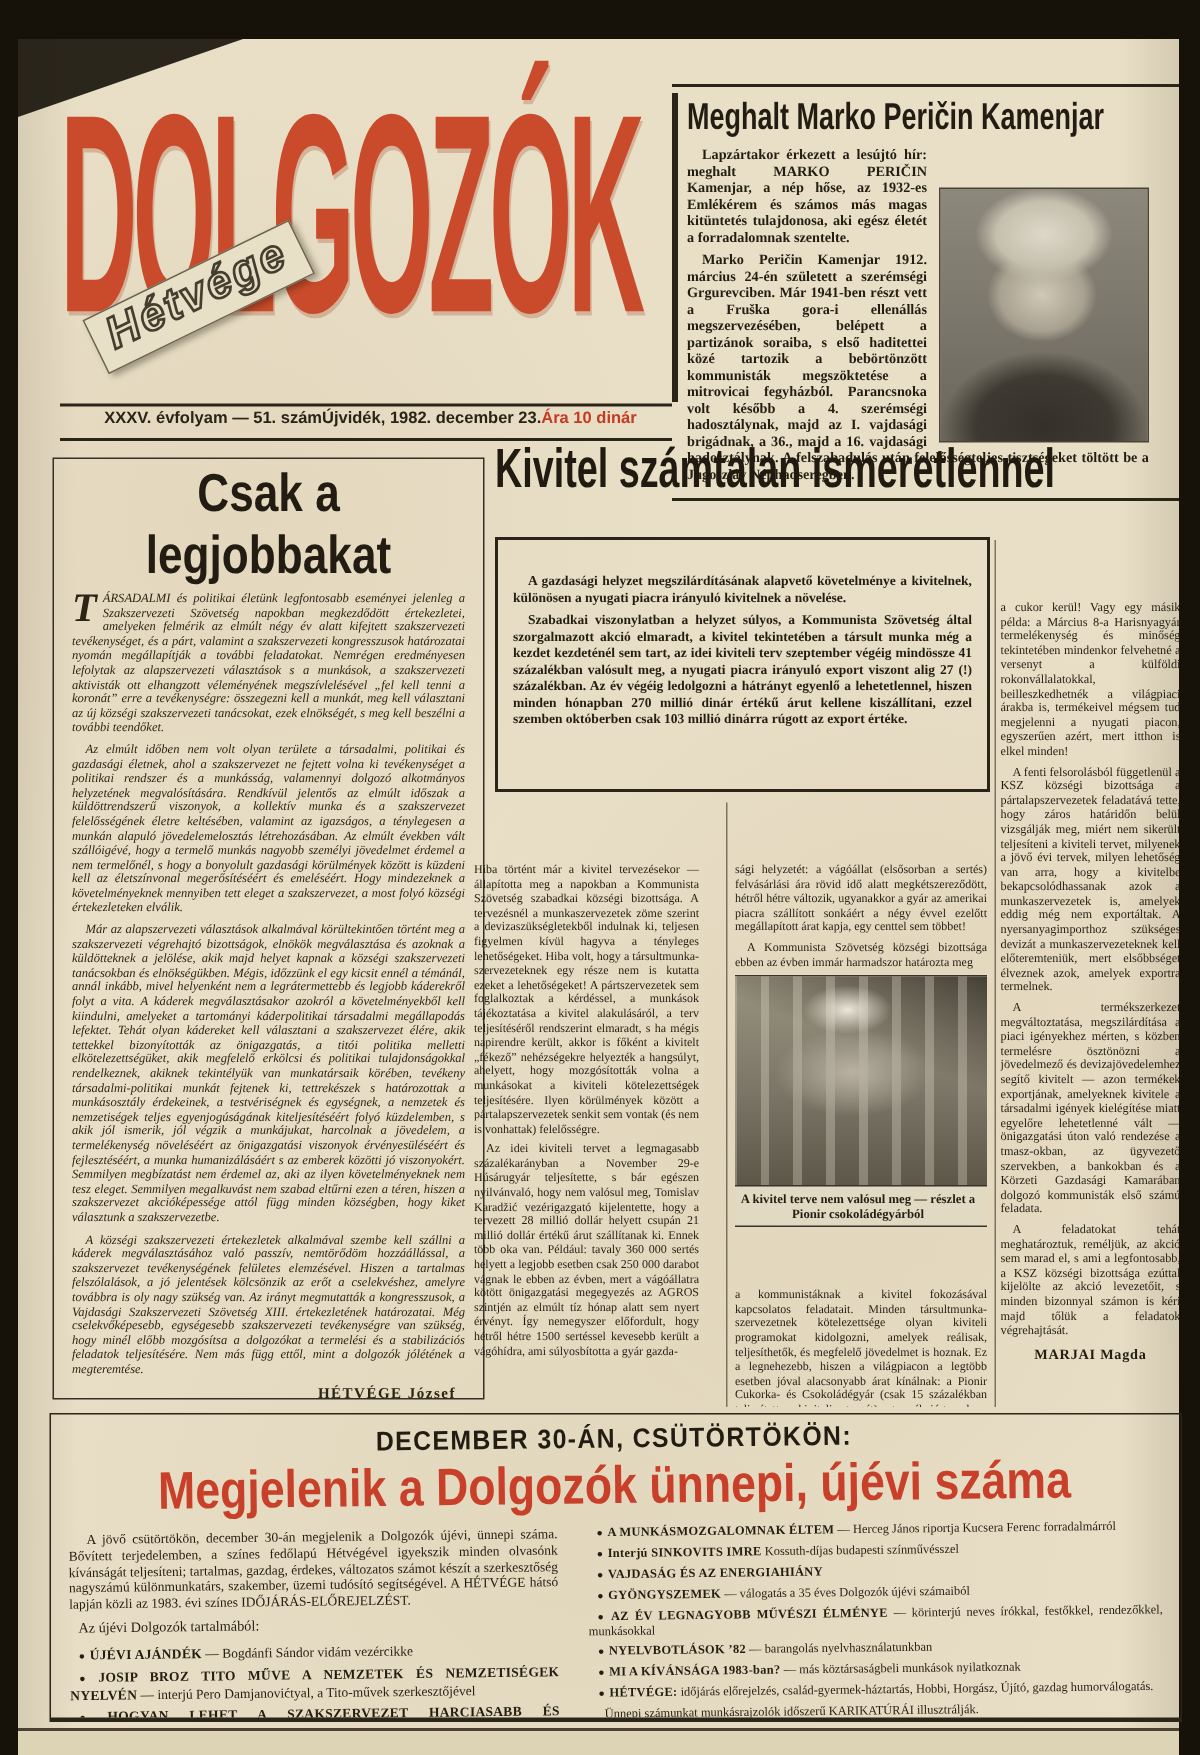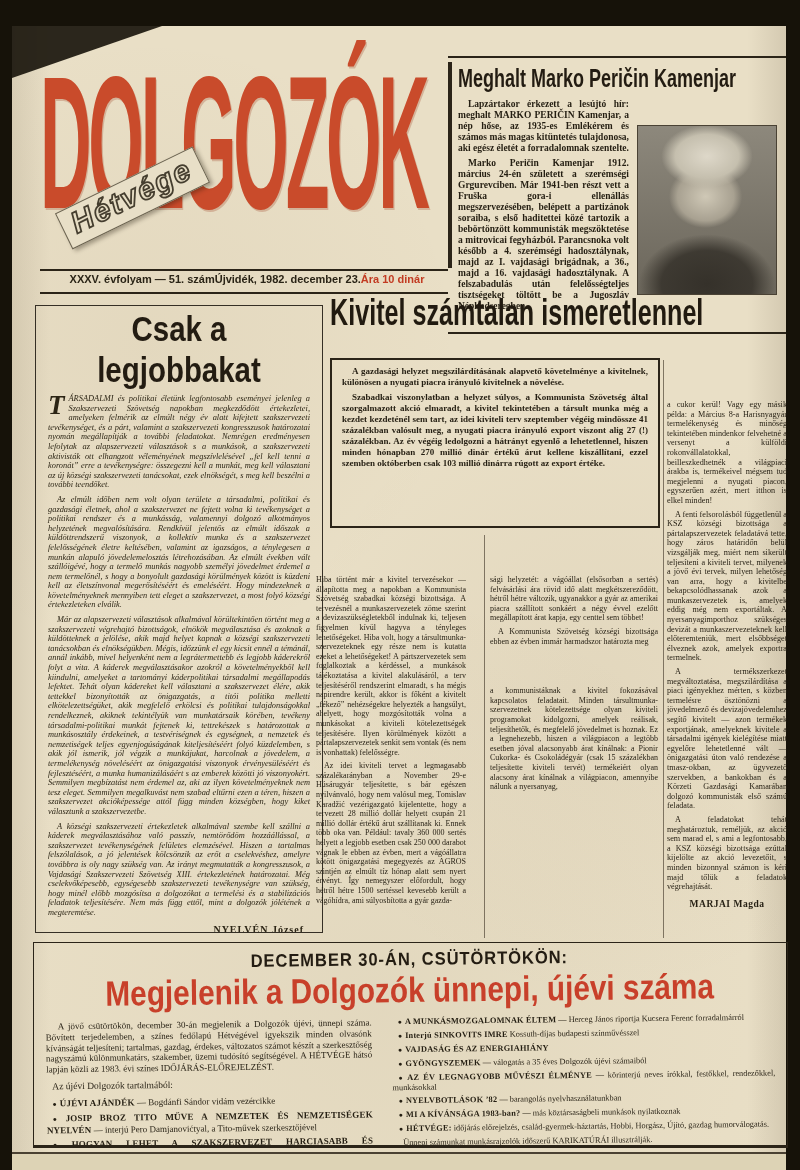--- a/index.html
+++ b/index.html
@@ -28,21 +28,21 @@
     font-family:"Liberation Sans","DejaVu Sans",sans-serif;font-weight:800;font-size:30px;font-style:italic;
     letter-spacing:2px;color:#e6ddc4;-webkit-text-stroke:1.8px #453e2f;}
   .vbar{position:absolute;left:436px;top:36px;width:4px;height:206px;background:#2b2418;}
   
   .rule{position:absolute;background:#2b2418;}
   .folio{position:absolute;left:34px;top:247px;width:402px;display:flex;justify-content:center;
     font-family:"Liberation Sans","DejaVu Sans",sans-serif;font-weight:700;font-size:11px;color:#2a2416;}
   .folio .price{color:#c23b22;}
   
   .obit{position:absolute;left:436px;top:30px;width:338px;height:278px;
-    border-top:2px solid #2b2418;border-bottom:2px solid #2b2418;padding:4px 9px 0 10px;overflow:hidden;}
+    border-top:2px solid #2b2418;border-bottom:2px solid #2b2418;padding:4px 20px 0 10px;overflow:hidden;}
   .obit h1{margin:2px 0 6px 0;font-family:"Liberation Sans","DejaVu Sans",sans-serif;font-weight:800;
     font-size:25px;white-space:nowrap;transform:scaleX(.72);transform-origin:left;color:#231c12;}
   .obit .body{font-size:9.5px;line-height:11px;font-weight:700;text-align:justify;color:#241e12;}
   .obit .body p{margin:0 0 4px 0;text-indent:10px;}
   .photo-portrait{float:right;width:140px;height:170px;margin:26px 0 0 8px;border:1px solid #4a4234;
     background:
       radial-gradient(ellipse 46% 26% at 50% 18%, #ded8c9 0%, #c5bfae 50%, rgba(0,0,0,0) 72%),
       radial-gradient(ellipse 34% 24% at 49% 42%, #cfc8b6 0%, #a8a191 60%, rgba(0,0,0,0) 78%),
       radial-gradient(ellipse 60% 36% at 50% 94%, #35312a 0%, rgba(53,49,42,.85) 55%, rgba(0,0,0,0) 82%),
       linear-gradient(#8d887c, #6b665b);}
@@ -55,21 +55,21 @@
   .edit-box .body p{margin:0 0 5px 0;text-indent:9px;}
   .edit-box .body p.first{text-indent:0;}
   .dropcap{float:left;font-size:27px;line-height:22px;font-weight:700;margin:0 4px 0 0;font-style:italic;}
   .edit-byline{text-align:right;font-style:normal;font-weight:700;font-size:10px;letter-spacing:1px;
     margin-top:8px;padding-right:6px;}
   
   .main-headline{position:absolute;left:318px;top:266px;white-space:nowrap;
     font-family:"Liberation Sans","DejaVu Sans",sans-serif;font-weight:900;font-size:34px;
     transform:scale(.74,1.08);transform-origin:left top;color:#211a10;letter-spacing:0;}
   .lead-box{position:absolute;left:318px;top:332px;width:330px;height:170px;border:2px solid #2b2418;
-    padding:6px 10px;overflow:hidden;font-weight:700;font-size:9px;line-height:11px;text-align:justify;color:#241e12;font-family:Liberation Serif, serif;}
+    padding:22px 10px;overflow:hidden;font-weight:700;font-size:9px;line-height:11px;text-align:justify;color:#241e12;font-family:Liberation Serif, serif;}
   .lead-box p{margin:0 0 4px 0;text-indent:10px;}
   .col{position:absolute;font-size:8px;line-height:9.6px;text-align:justify;color:#241e12;overflow:hidden;}
   .col p{margin:0 0 4px 0;text-indent:8px;}
   .col p.cont{text-indent:0;margin-top:40px;}
   .col1{left:304px;top:509px;width:150px;height:403px;}
   .col2{left:478px;top:509px;width:168px;height:403px;}
   .col3{left:655px;top:334px;width:120px;height:578px;font-size:8.2px;}
   .vrule{position:absolute;width:1px;background:rgba(70,60,45,.65);}
   .photo-frame{margin:4px 0 4px -6px;width:176px;border:1px solid #3a332a;background:#e2d9c2;}
   .photo-factory{width:100%;height:140px;border-bottom:1px solid #3a332a;
@@ -109,41 +109,41 @@
 
 
   <div class="masthead">DOLGOZÓK</div>
   <div class="hetvege">Hétvége</div>
   <div class="vbar"></div>
 
   <div class="obit">
     <h1>Meghalt Marko Peričin Kamenjar</h1>
     <div class="body">
       <div class="photo-portrait"></div>
-      <p>Lapzártakor érkezett a lesújtó hír: meghalt MARKO PERIČIN Kamenjar, a nép hőse, az 1935-es Emlékérem és számos más magas kitüntetés tulajdonosa, aki egész életét a forradalomnak szentelte.</p>
+      <p>Lapzártakor érkezett a lesújtó hír: meghalt MARKO PERIČIN Kamenjar, a nép hőse, az 1932-es Emlékérem és számos más magas kitüntetés tulajdonosa, aki egész életét a forradalomnak szentelte.</p>
       <p>Marko Peričin Kamenjar 1912. március 24-én született a szerémségi Grgurevciben. Már 1941-ben részt vett a Fruška gora-i ellenállás megszervezésében, belépett a partizánok soraiba, s első haditettei közé tartozik a bebörtönzött kommunisták megszöktetése a mitrovicai fegyházból. Parancsnoka volt később a 4. szerémségi hadosztálynak, majd az I. vajdasági brigádnak, a 36., majd a 16. vajdasági hadosztálynak. A felszabadulás után felelősségteljes tisztségeket töltött be a Jugoszláv Néphadseregben.</p>
     </div>
   </div>
 
   <div class="rule" style="left:28px;top:243px;width:408px;height:2px;"></div>
   <div class="folio">
     <span>XXXV. évfolyam — 51. szám</span>
     <span>Újvidék, 1982. december 23.</span>
     <span class="price">Ára 10 dinár</span>
   </div>
   <div class="rule" style="left:28px;top:266px;width:408px;height:2px;"></div>
 
   <div class="edit-box">
     <h2>Csak a legjobbakat</h2>
     <div class="body">
       <p class="first"><span class="dropcap">T</span><span>ÁRSADALMI és politikai életünk legfontosabb eseményei jelenleg a Szakszervezeti Szövetség napokban megkezdődött értekezletei, amelyeken felmérik az elmúlt négy év alatt kifejtett szakszervezeti tevékenységet, és a párt, valamint a szakszervezeti kongresszusok határozatai nyomán megállapítják a további feladatokat. Nemrégen eredményesen lefolytak az alapszervezeti választások s a munkások, a szakszervezeti aktivisták ott elhangzott véleményének megszívlelésével „fel kell tenni a koronát” erre a tevékenységre: összegezni kell a munkát, meg kell választani az új községi szakszervezeti tanácsokat, ezek elnökségét, s meg kell beszélni a további teendőket.</span></p>
       <p>Az elmúlt időben nem volt olyan területe a társadalmi, politikai és gazdasági életnek, ahol a szakszervezet ne fejtett volna ki tevékenységet a politikai rendszer és a munkásság, valamennyi dolgozó alkotmányos helyzetének megvalósítására. Rendkívül jelentős az elmúlt időszak a küldöttrendszerű viszonyok, a kollektív munka és a szakszervezet felelősségének életre keltésében, valamint az igazságos, a ténylegesen a munkán alapuló jövedelemelosztás létrehozásában. Az elmúlt években vált szállóigévé, hogy a termelő munkás nagyobb személyi jövedelmet érdemel a nem termelőnél, s hogy a bonyolult gazdasági körülmények között is küzdeni kell az életszínvonal megerősítéséért és emeléséért. Hogy mindezeknek a követelményeknek mennyiben tett eleget a szakszervezet, a most folyó községi értekezleteken elválik.</p>
       <p>Már az alapszervezeti választások alkalmával körültekintően történt meg a szakszervezeti végrehajtó bizottságok, elnökök megválasztása és azoknak a küldötteknek a jelölése, akik majd helyet kapnak a községi szakszervezeti tanácsokban és elnökségükben. Mégis, időzzünk el egy kicsit ennél a témánál, annál inkább, mivel helyenként nem a legrátermettebb és legjobb káderekről folyt a vita. A káderek megválasztásakor azokról a követelményekből kell kiindulni, amelyeket a tartományi káderpolitikai társadalmi megállapodás lefektet. Tehát olyan kádereket kell választani a szakszervezet élére, akik tettekkel bizonyították az önigazgatás, a titói politika melletti elkötelezettségüket, akik megfelelő erkölcsi és politikai tulajdonságokkal rendelkeznek, akiknek tekintélyük van munkatársaik körében, tevékeny társadalmi-politikai munkát fejtenek ki, tettrekészek s határozottak a munkásosztály érdekeinek, a testvériségnek és egységnek, a nemzetek és nemzetiségek teljes egyenjogúságának kiteljesítéséért folyó küzdelemben, s akik jól ismerik, jól végzik a munkájukat, harcolnak a jövedelem, a termelékenység növeléséért az önigazgatási viszonyok érvényesüléséért és fejlesztéséért, a munka humanizálásáért s az emberek közötti jó viszonyokért. Semmilyen megbízatást nem érdemel az, aki az ilyen követelményeknek nem tesz eleget. Semmilyen megalkuvást nem szabad eltűrni ezen a téren, hiszen a szakszervezet akcióképessége attól függ minden községben, hogy kiket választunk a szakszervezetbe.</p>
       <p>A községi szakszervezeti értekezletek alkalmával szembe kell szállni a káderek megválasztásához való passzív, nemtörődöm hozzáállással, a szakszervezet tevékenységének felületes elemzésével. Hiszen a tartalmas felszólalások, a jó jelentések kölcsönzik az erőt a cselekvéshez, amelyre továbbra is oly nagy szükség van. Az irányt megmutatták a kongresszusok, a Vajdasági Szakszervezeti Szövetség XIII. értekezletének határozatai. Még cselekvőképesebb, egységesebb szakszervezeti tevékenységre van szükség, hogy minél előbb mozgósítsa a dolgozókat a termelési és a stabilizációs feladatok teljesítésére. Nem más függ ettől, mint a dolgozók jólétének a megteremtése.</p>
-      <div class="edit-byline">NYELVÉN József</div>
+      <div class="edit-byline">HÉTVÉGE József</div>
     </div>
   </div>
 
   <div class="main-headline">Kivitel számtalan ismeretlennel</div>
 
   <div class="lead-box">
     <p>A gazdasági helyzet megszilárdításának alapvető követelménye a kivitelnek, különösen a nyugati piacra irányuló kivitelnek a növelése.</p>
     <p>Szabadkai viszonylatban a helyzet súlyos, a Kommunista Szövetség által szorgalmazott akció elmaradt, a kivitel tekintetében a társult munka még a kezdet kezdeténél sem tart, az idei kiviteli terv szeptember végéig mindössze 41 százalékban valósult meg, a nyugati piacra irányuló export viszont alig 27 (!) százalékban. Az év végéig ledolgozni a hátrányt egyenlő a lehetetlennel, hiszen minden hónapban 270 millió dinár értékű árut kellene kiszállítani, ezzel szemben októberben csak 103 millió dinárra rúgott az export értéke.</p>
   </div>
 
@@ -151,20 +151,24 @@
   <div class="vrule" style="left:651px;top:334px;height:578px;"></div>
 
   <div class="col col1">
     <p class="cont">Hiba történt már a kivitel tervezésekor — állapította meg a napokban a Kommunista Szövetség szabadkai községi bizottsága. A tervezésnél a munkaszervezetek zöme szerint a devizaszükségletekből indulnak ki, teljesen figyelmen kívül hagyva a tényleges lehetőségeket. Hiba volt, hogy a társultmunka-szervezeteknek egy része nem is kutatta ezeket a lehetőségeket! A pártszervezetek sem foglalkoztak a kérdéssel, a munkások tájékoztatása a kivitel alakulásáról, a terv teljesítéséről rendszerint elmaradt, s ha mégis napirendre került, akkor is főként a kivitelt „fékező” nehézségekre helyezték a hangsúlyt, ahelyett, hogy mozgósították volna a munkásokat a kiviteli kötelezettségek teljesítésére. Ilyen körülmények között a pártalapszervezetek senkit sem vontak (és nem is vonhattak) felelősségre.</p>
     <p>Az idei kiviteli tervet a legmagasabb százalékarányban a November 29-e Húsárugyár teljesítette, s bár egészen nyilvánvaló, hogy nem valósul meg, Tomislav Karadžić vezérigazgató kijelentette, hogy a tervezett 28 millió dollár helyett csupán 21 millió dollár értékű árut szállítanak ki. Ennek több oka van. Például: tavaly 360 000 sertés helyett a legjobb esetben csak 250 000 darabot vágnak le ebben az évben, mert a vágóállatra kötött önigazgatási megegyezés az AGROS szintjén az elmúlt tíz hónap alatt sem nyert érvényt. Így nemegyszer előfordult, hogy hétről hétre 1500 sertéssel kevesebb került a vágóhídra, ami súlyosbította a gyár gazda-</p>
   </div>
 
   <div class="col col2">
     <p class="cont">sági helyzetét: a vágóállat (elsősorban a sertés) felvásárlási ára rövid idő alatt megkétszereződött, hétről hétre változik, ugyanakkor a gyár az amerikai piacra szállított sonkáért a négy évvel ezelőtt megállapított árat kapja, egy centtel sem többet!</p>
     <p>A Kommunista Szövetség községi bizottsága ebben az évben immár harmadszor határozta meg</p>
+    <div class="photo-frame">
+      <div class="photo-factory"></div>
+      <div class="photo-caption">A kivitel terve nem valósul meg — részlet a Pionir csokoládégyárból</div>
+    </div>
     <p class="cont">a kommunistáknak a kivitel fokozásával kapcsolatos feladatait. Minden társultmunka-szervezetnek kötelezettsége olyan kiviteli programokat kidolgozni, amelyek reálisak, teljesíthetők, és megfelelő jövedelmet is hoznak. Ez a legnehezebb, hiszen a világpiacon a legtöbb esetben jóval alacsonyabb árat kínálnak: a Pionir Cukorka- és Csokoládégyár (csak 15 százalékban teljesítette kiviteli tervét) termékeiért olyan alacsony árat kínálnak a világpiacon, amennyibe nálunk a nyersanyag,</p>
   </div>
 
   <div class="col col3">
     <p class="cont">a cukor kerül! Vagy egy másik példa: a Március 8-a Harisnyagyár termelékenység és minőség tekintetében mindenkor felvehetné a versenyt a külföldi rokonvállalatokkal, beilleszkedhetnék a világpiaci árakba is, termékeivel mégsem tud megjelenni a nyugati piacon, egyszerűen azért, mert itthon is elkel minden!</p>
     <p>A fenti felsorolásból függetlenül a KSZ községi bizottsága a pártalapszervezetek feladatává tette, hogy záros határidőn belül vizsgálják meg, miért nem sikerült teljesíteni a kiviteli tervet, milyenek a jövő évi tervek, milyen lehetőség van arra, hogy a kivitelbe bekapcsolódhassanak azok a munkaszervezetek is, amelyek eddig még nem exportáltak. A nyersanyagimporthoz szükséges devizát a munkaszervezeteknek kell előteremteniük, mert elsőbbséget élveznek azok, amelyek exportra termelnek.</p>
     <p>A termékszerkezet megváltoztatása, megszilárdítása a piaci igényekhez mérten, s közben termelésre ösztönözni a jövedelmező és devizajövedelemhez segítő kivitelt — azon termékek exportjának, amelyeknek kivitele a társadalmi igények kielégítése miatt egyelőre lehetetlenné vált — önigazgatási úton való rendezése a tmasz-okban, az ügyvezető szervekben, a bankokban és a Körzeti Gazdasági Kamarában dolgozó kommunisták első számú feladata.</p>
     <p>A feladatokat tehát meghatároztuk, reméljük, az akció sem marad el, s ami a legfontosabb, a KSZ községi bizottsága ezúttal kijelölte az akció levezetőit, s minden bizonnyal számon is kéri majd tőlük a feladatok végrehajtását.</p>
     <div class="marjai">MARJAI Magda</div>
   </div>

